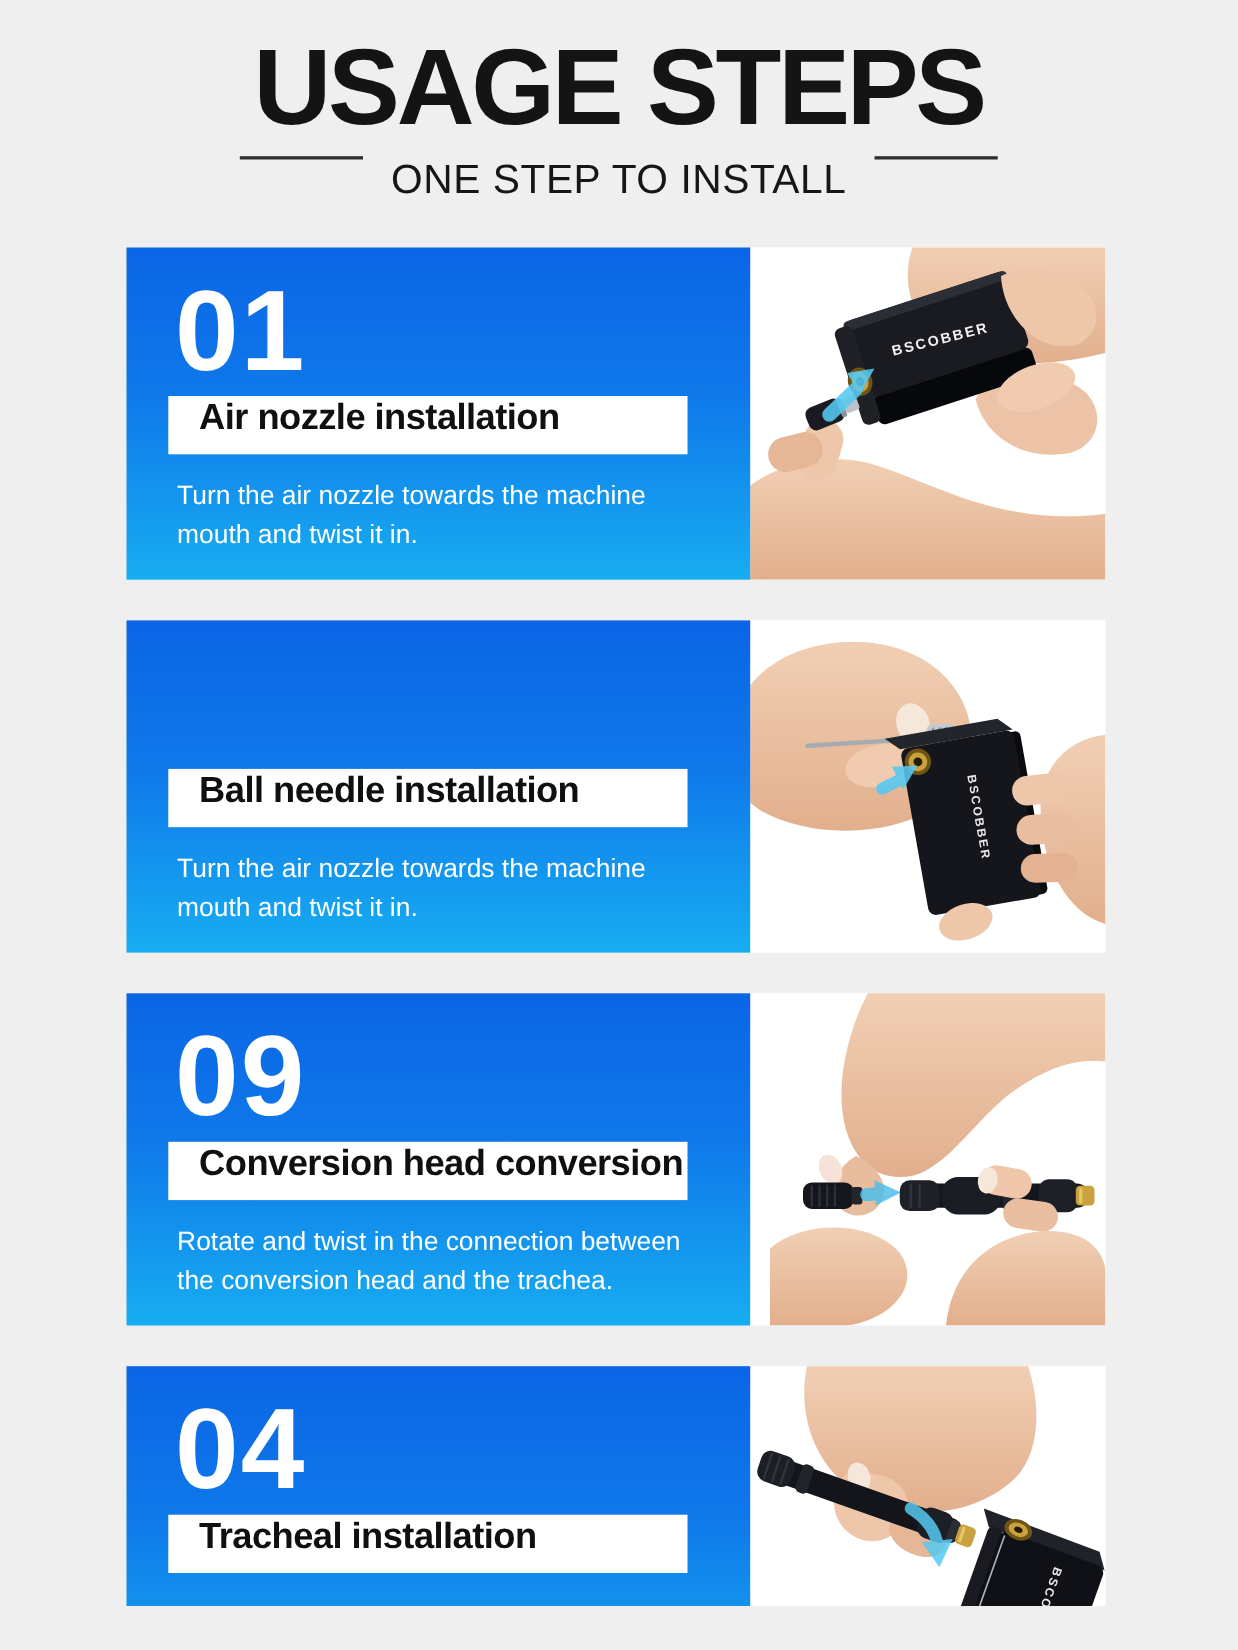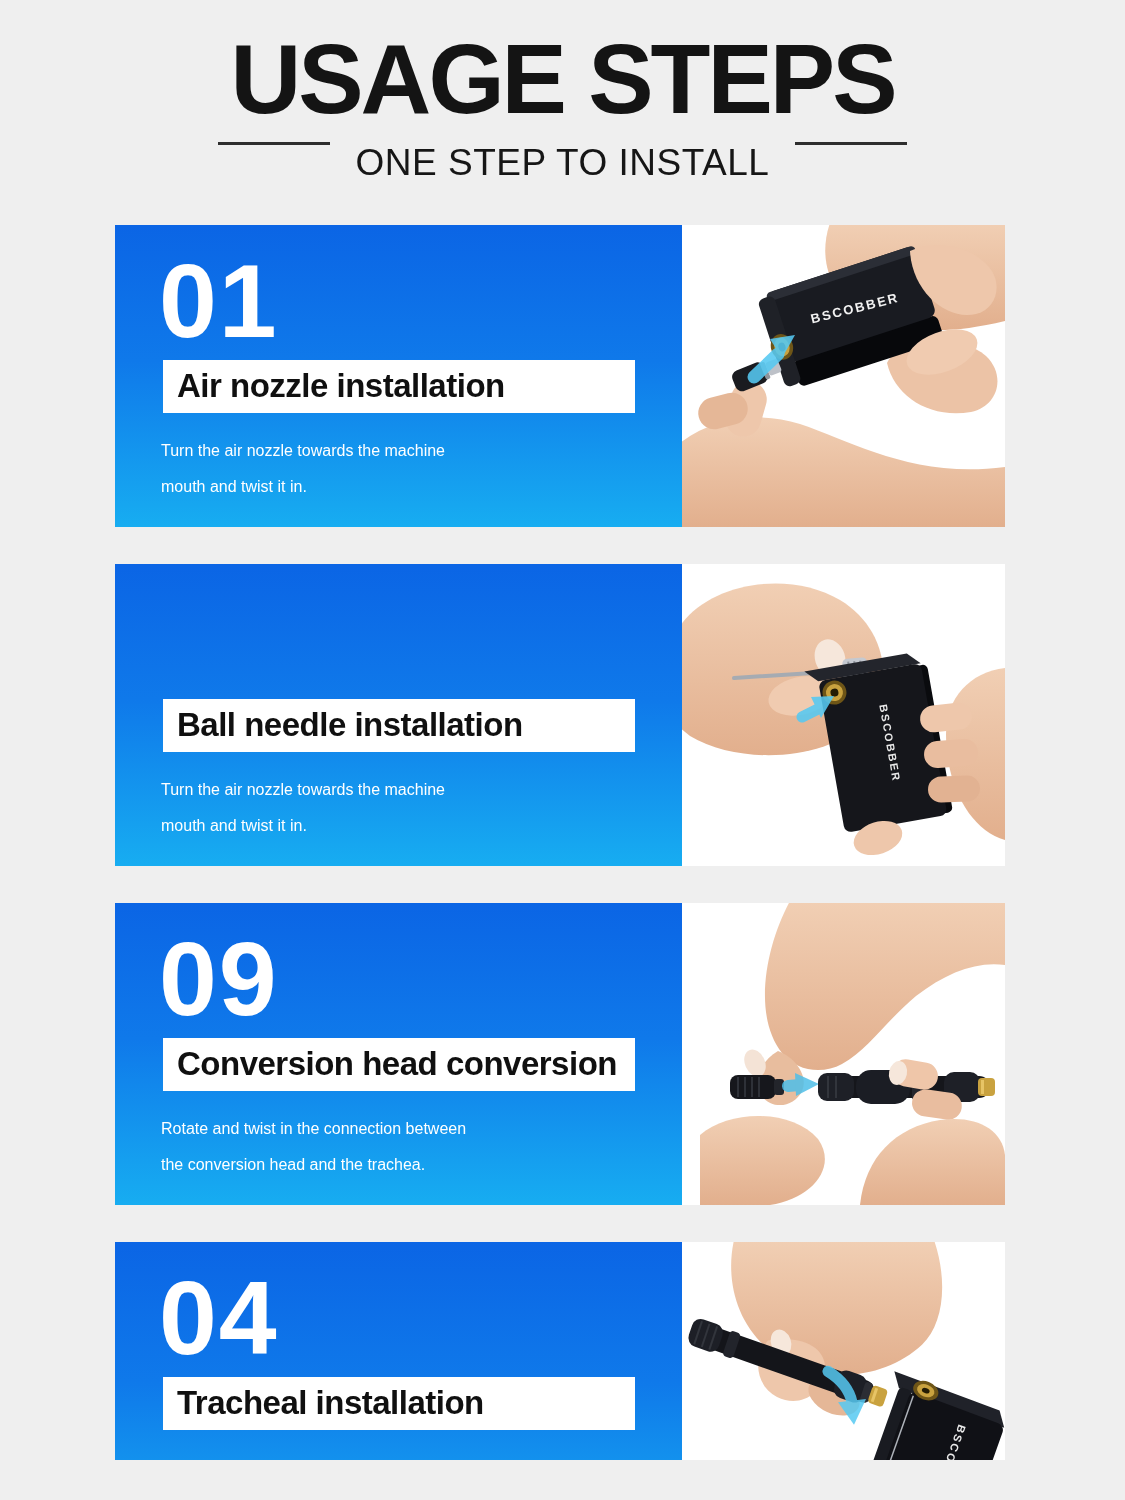--- a/index.html
+++ b/index.html
@@ -13,24 +13,24 @@
   .subtitle-line { width:112px; height:3px; background:#2e2e2e; }
   .subtitle { font-size:37px; color:#161616; letter-spacing:0.5px; font-weight:normal; }
 
   .steps { margin:17px 0 0 115px; width:890px; }
   .row { display:flex; height:302px; margin-bottom:8px;margin-top:37px; }
   .row.last { height:310px; margin-bottom:0; }
   .card { position:relative; width:567px; height:100%;
           background:linear-gradient(180deg,#0b65e5 0%, #0f79ea 45%, #17adf1 100%); }
   .num { position:absolute; left:44px; top:22px; font-size:104px; line-height:1.05;
          font-weight:bold; color:#ffffff; letter-spacing:2px; }
-  .bar { position:absolute; left:48px; top:135px; width:472px; height:53px;
-         background:#ffffff; display:flex; align-items:center; padding-left:14px; }
+  .bar { position:absolute; left:38px; top:135px; width:472px; height:53px;
+         background:#ffffff; display:flex; padding-left:28px; }
   .bar-text { font-size:33px; font-weight:bold; color:#101010; letter-spacing:-0.5px; white-space:nowrap; }
-  .desc { position:absolute; left:46px; top:208px; font-size:16px; line-height:36px;
+  .desc { position:absolute; left:46px; top:208px; font-size:24px; line-height:36px;
           color:#ffffff; font-weight:normal; }
   .photo { width:323px; height:100%; background:#ffffff; }
   .photo svg { display:block; width:100%; height:100%; }
 </style>
 </head>
 <body>
 
 <div class="page">
 
   <div class="header">

